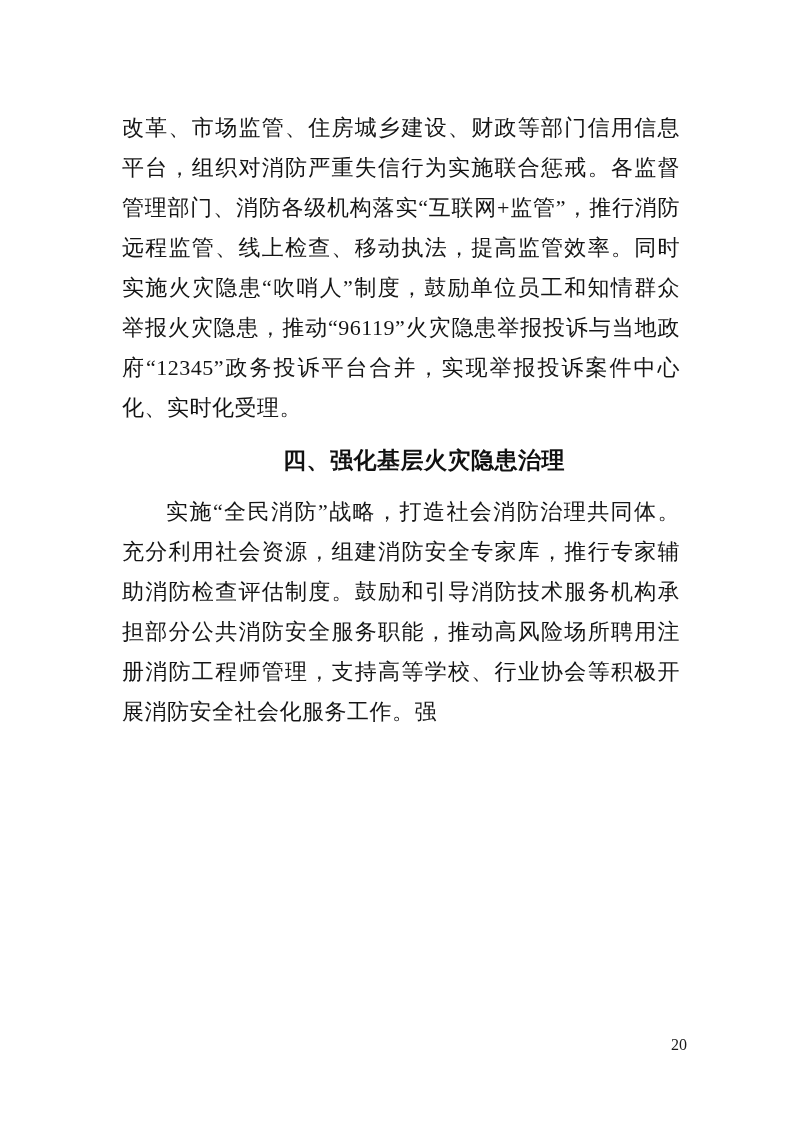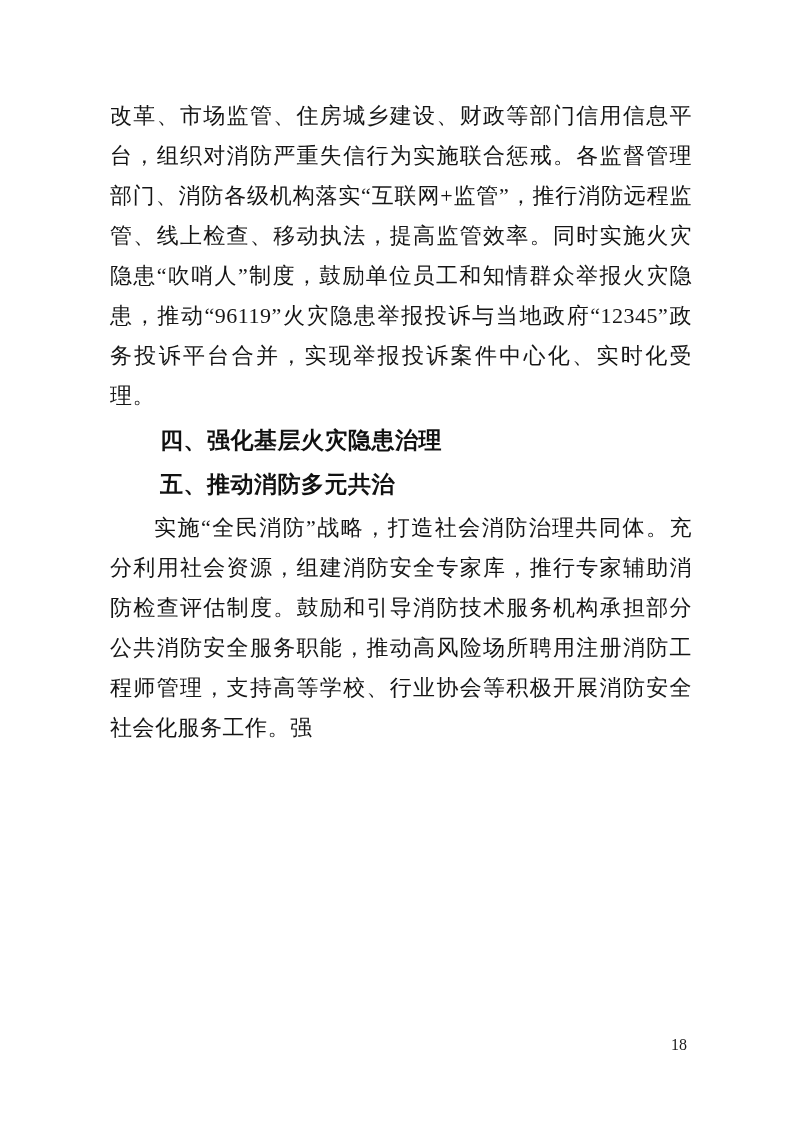--- a/index.html
+++ b/index.html
@@ -21,50 +21,50 @@
     left: 110px;
     top: 96px;
     width: 582px;
   }
   .para {
     font-family: "Liberation Serif", "DejaVu Serif", serif;
     font-size: 22px;
     line-height: 40px;
     text-align: justify;
     text-justify: inter-character;
-    margin: 0;
+    margin: 12px;
     color: #151515;
     letter-spacing: 0.5px;
   }
   .para.indent {
     text-indent: 2em;
   }
   .heading {
     font-family: "Liberation Sans", "DejaVu Sans", sans-serif;
     font-size: 23px;
     font-weight: 700;
     line-height: 40px;
     margin: 4px;
     text-indent: 2em;
     color: #111111;
     letter-spacing: 0.5px;
+    text-align: center;
   }
   .page-number {
     position: absolute;
     right: 106px;
     top: 1036px;
     font-family: "Liberation Serif", "DejaVu Serif", serif;
     font-size: 16px;
     color: #1a1a1a;
   }
 </style>
 </head>
 <body>
 
 <div class="page">
   <div class="content">
     <p class="para">改革、市场监管、住房城乡建设、财政等部门信用信息平台，组织对消防严重失信行为实施联合惩戒。各监督管理部门、消防各级机构落实“互联网+监管”，推行消防远程监管、线上检查、移动执法，提高监管效率。同时实施火灾隐患“吹哨人”制度，鼓励单位员工和知情群众举报火灾隐患，推动“96119”火灾隐患举报投诉与当地政府“12345”政务投诉平台合并，实现举报投诉案件中心化、实时化受理。</p>
     <h2 class="heading">四、强化基层火灾隐患治理</h2>
-    <h2 class="heading">五、推动消防多元共治</h2>
     <p class="para indent">实施“全民消防”战略，打造社会消防治理共同体。充分利用社会资源，组建消防安全专家库，推行专家辅助消防检查评估制度。鼓励和引导消防技术服务机构承担部分公共消防安全服务职能，推动高风险场所聘用注册消防工程师管理，支持高等学校、行业协会等积极开展消防安全社会化服务工作。强</p>
   </div>
-  <div class="page-number">18</div>
+  <div class="page-number">20</div>
 </div>
 
 </body></html>

